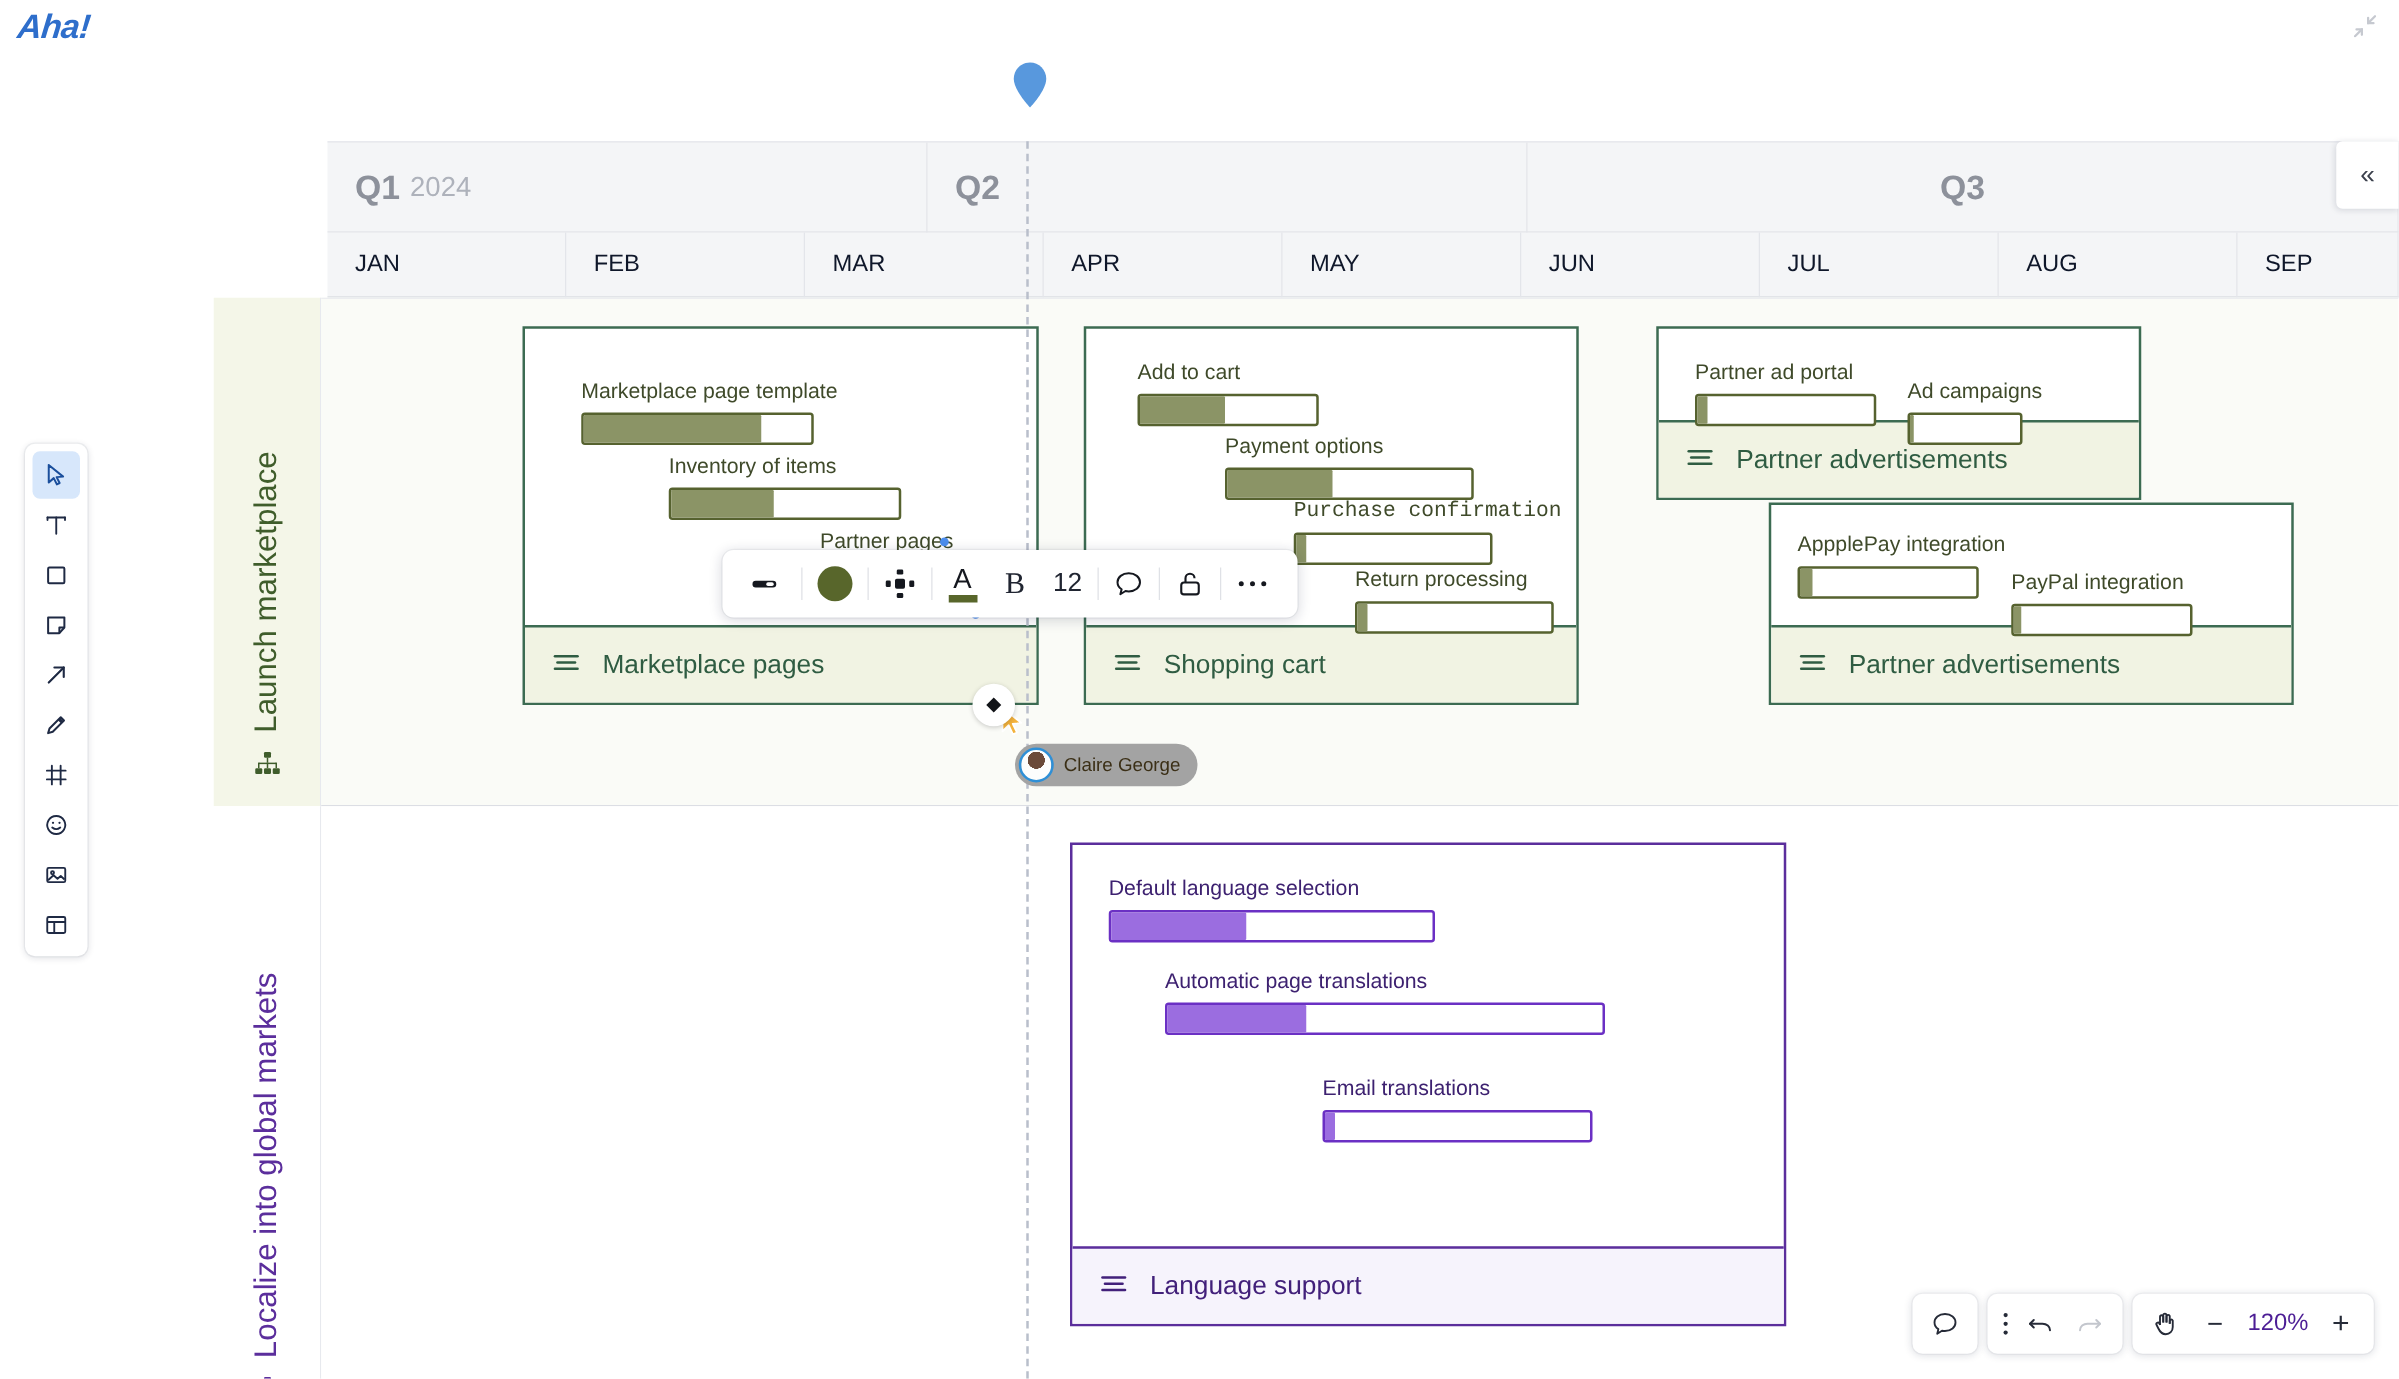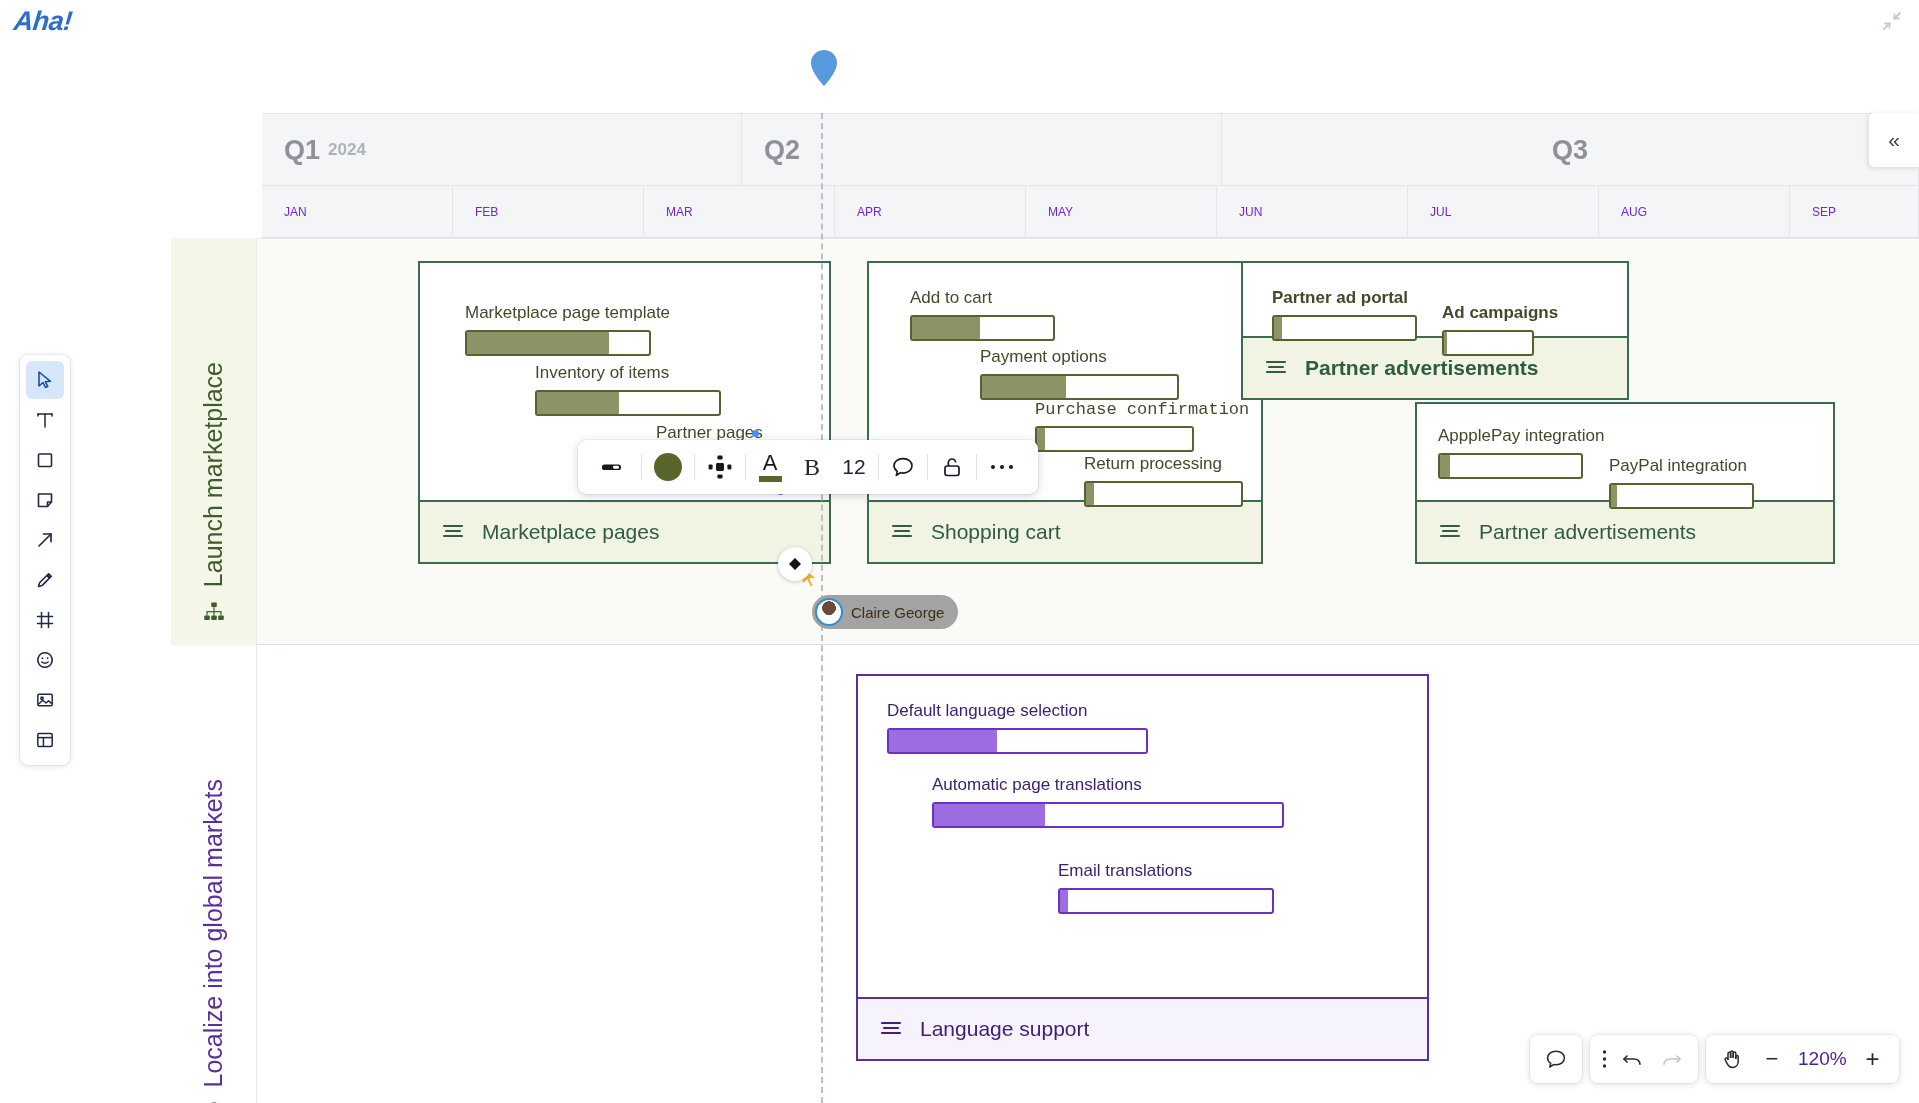--- a/index.html
+++ b/index.html
@@ -53,27 +53,27 @@
   }
   #quarter-row { position: relative; height: 72px; border-bottom: 1px solid #e3e5ea; }
   .quarter {
     position: absolute; top: 0; height: 72px;
     display: flex; align-items: center; gap: 8px;
     border-right: 1px solid #e3e5ea;
     padding-left: 22px;
   }
   .quarter.center { justify-content: center; padding-left: 0; }
   .q-label { font-size: 27px; font-weight: 700; color: #8d919b; }
-  .q-year { font-size: 17px; font-weight: 700; color: #aeb2bb; }
+  .q-year { font-size: 22px; font-weight: 400; color: #aeb2bb; }
   #month-row { position: relative; height: 52px; }
   .month {
     position: absolute; top: 0; height: 52px;
     display: flex; align-items: center; padding-left: 22px;
     border-right: 1px solid #e3e5ea;
-    font-size: 12px; color: #6d28d9; font-weight: 500;
+    font-size: 19px; color: #0f172a; font-weight: 500;
   }
 
   
   #today-pin {
     position: absolute; left: 807px; top: 48px; width: 34px; height: 50px; z-index: 30;
   }
   #today-line {
     position: absolute; left: 821px; top: 113px; bottom: 0; width: 0;
     border-left: 2px dashed #b9bfcb; z-index: 25;
   }
@@ -410,21 +410,21 @@
           </div>
           <div class="card-foot">
             <span><svg width="22" height="16" viewBox="0 0 22 16" stroke="currentColor" stroke-width="2.1" stroke-linecap="round">
                 <path d="M2 3 H20"></path>
                 <path d="M4 8 H18"></path>
                 <path d="M2 13 H20"></path>
               </svg></span>
             <span>Shopping cart</span>
           </div>
         </div>
-        <div class="card green" style="left: 984px; top: 22px; width: 388px; height: 139px; font-weight: bold;">
+        <div class="card green" style="left: 1068px; top: 22px; width: 388px; height: 139px;">
           <div class="card-body">
             <div class="feature green" style="left: 29px; top: 25px; width: 145px;">
               <div class="feature-label">Partner ad portal</div>
               <div class="bar">
                 <div class="bar-fill" style="width: 6%;"></div>
               </div>
             </div>
             <div class="feature green" style="left: 199px; top: 40px; width: 92px;">
               <div class="feature-label">Ad campaigns</div>
               <div class="bar">

